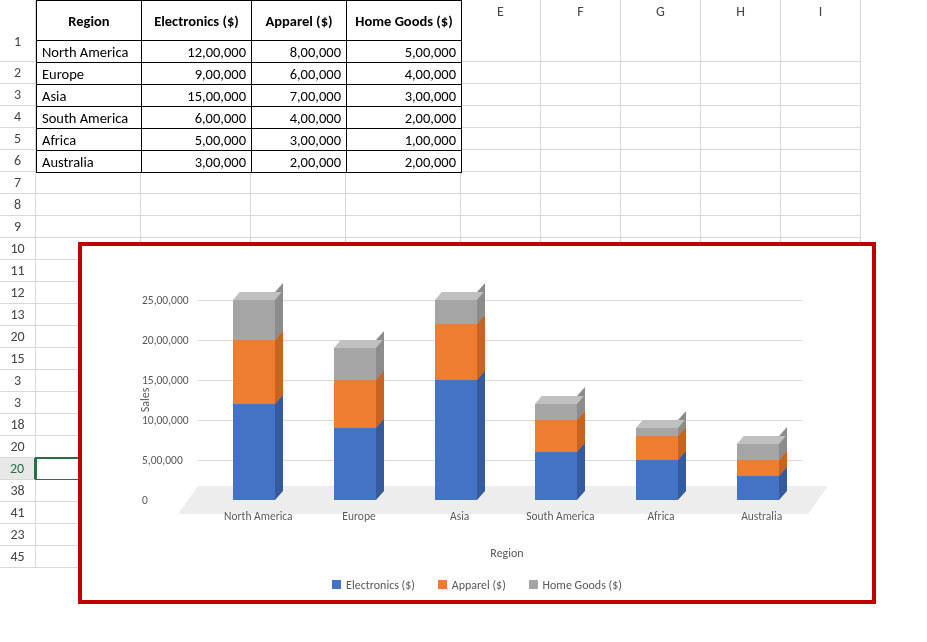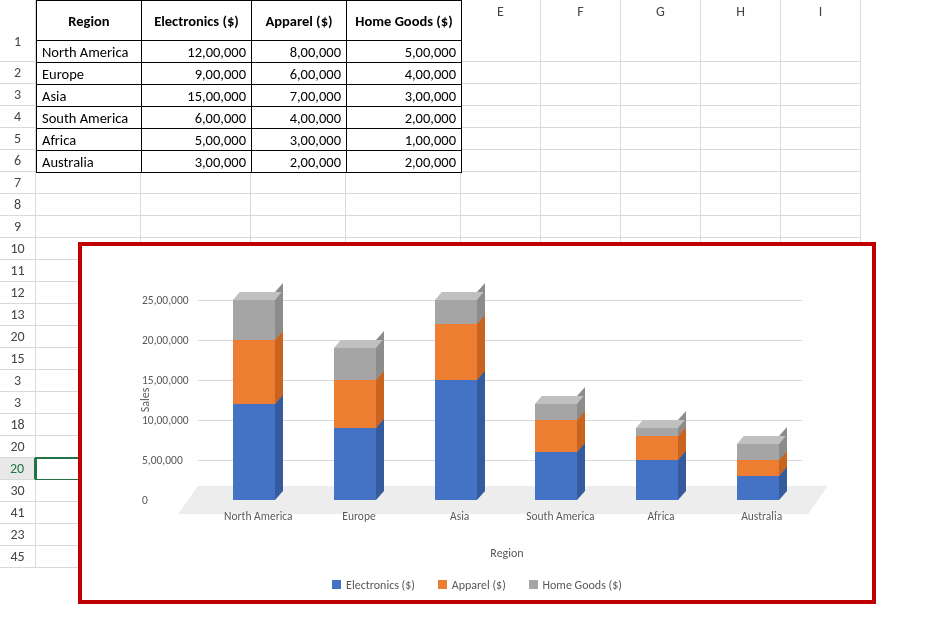--- a/index.html
+++ b/index.html
@@ -436,21 +436,21 @@
       <div class="row-header sel">20</div>
       <div class="cell sel"></div>
       <div class="cell"></div>
       <div class="cell"></div>
       <div class="cell"></div>
       <div class="cell"></div>
       <div class="cell"></div>
       <div class="cell"></div>
       <div class="cell"></div>
       <div class="cell"></div>
-      <div class="row-header">30</div>
+      <div class="row-header">38</div>
       <div class="cell"></div>
       <div class="cell"></div>
       <div class="cell"></div>
       <div class="cell"></div>
       <div class="cell"></div>
       <div class="cell"></div>
       <div class="cell"></div>
       <div class="cell"></div>
       <div class="cell"></div>
       <div class="row-header">41</div>

